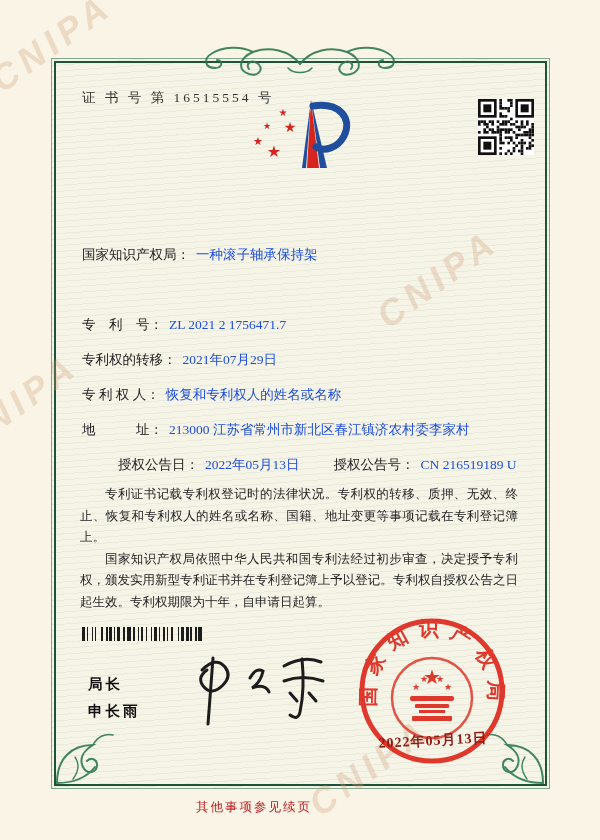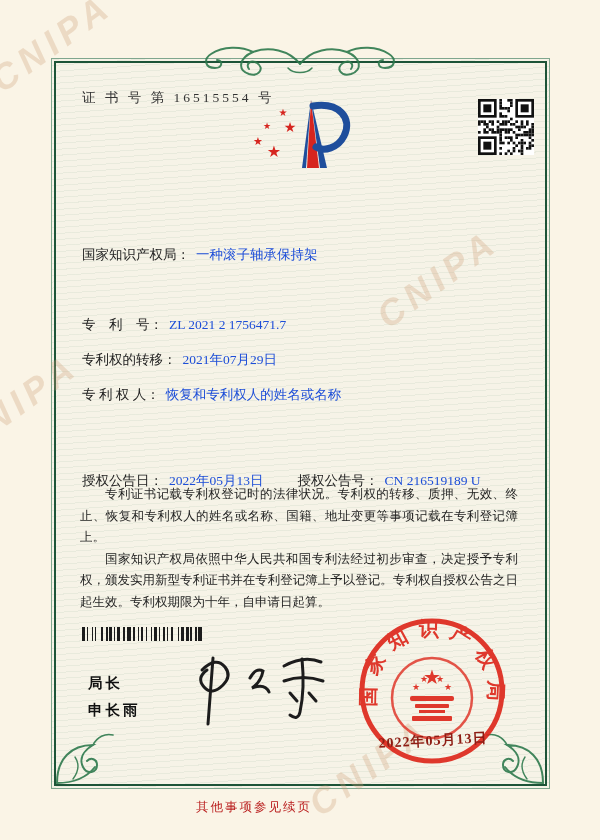--- a/index.html
+++ b/index.html
@@ -41,21 +41,21 @@
   .paras{position:absolute;z-index:3;left:80px;top:484px;width:438px;}
   .paras p{
     margin:0;text-indent:2em;text-align:justify;
     font-size:12.5px;line-height:21.5px;color:#1f1f1f;
   }
   
   .barcode{position:absolute;z-index:3;left:82px;top:627px;width:166px;height:14px;display:flex;align-items:stretch;}
   .barcode span{display:block;height:100%;}
   
   .director{position:absolute;z-index:3;left:88px;top:671px;font-size:14.5px;line-height:27px;letter-spacing:3px;color:#111;
-    font-family:Liberation Mono, monospace;font-weight:600;}
+    font-family:Liberation Sans, sans-serif;font-weight:600;}
   .sig{position:absolute;z-index:4;left:178px;top:648px;}
   .seal{position:absolute;z-index:5;left:357px;top:616px;opacity:0.9;}
   .seal-date{
     position:absolute;z-index:6;left:358px;top:732px;width:150px;text-align:center;
     color:#8e1d14;font-size:14px;letter-spacing:1px;font-weight:bold;transform:rotate(-3deg);
   }
   
   .page-info{position:absolute;z-index:3;left:0;width:600px;top:763px;text-align:center;font-size:12px;letter-spacing:1px;color:#333;}
   .footer-note{position:absolute;z-index:3;left:0;width:508px;top:799px;text-align:center;font-size:12.5px;letter-spacing:2px;color:#b91c1c;}
 </style>
@@ -251,21 +251,24 @@
   </div>
   <div class="field-row" style="top:316px;">
     <span class="field-label">专　利　号：</span><span class="field-value">ZL 2021 2 1756471.7</span>
   </div>
   <div class="field-row" style="top:351px;">
     <span class="field-label">专利权的转移：</span><span class="field-value">2021年07月29日</span>
   </div>
   <div class="field-row" style="top:386px;">
     <span class="field-label">专 利 权 人：</span><span class="field-value">恢复和专利权人的姓名或名称</span>
   </div>
-  <div class="field-row" style="top:472px;">
+  <div class="field-row" style="top:421px;">
+    <span class="field-label">地　　　址：</span><span class="field-value">213000 江苏省常州市新北区春江镇济农村委李家村</span>
+  </div>
+  <div class="field-row" style="top:456px;margin-left:36px;">
     <span class="field-label">授权公告日：</span><span class="field-value">2022年05月13日</span><span class="field-label field-extra">授权公告号：</span><span class="field-value">CN 216519189 U</span>
   </div>
 
   <div class="paras">
     <p>专利证书记载专利权登记时的法律状况。专利权的转移、质押、无效、终止、恢复和专利权人的姓名或名称、国籍、地址变更等事项记载在专利登记簿上。</p>
     <p>国家知识产权局依照中华人民共和国专利法经过初步审查，决定授予专利权，颁发实用新型专利证书并在专利登记簿上予以登记。专利权自授权公告之日起生效。专利权期限为十年，自申请日起算。</p>
   </div>
 
   <div class="barcode">
       <span style="width: 3.2px; background: rgb(28, 28, 28);"></span>

